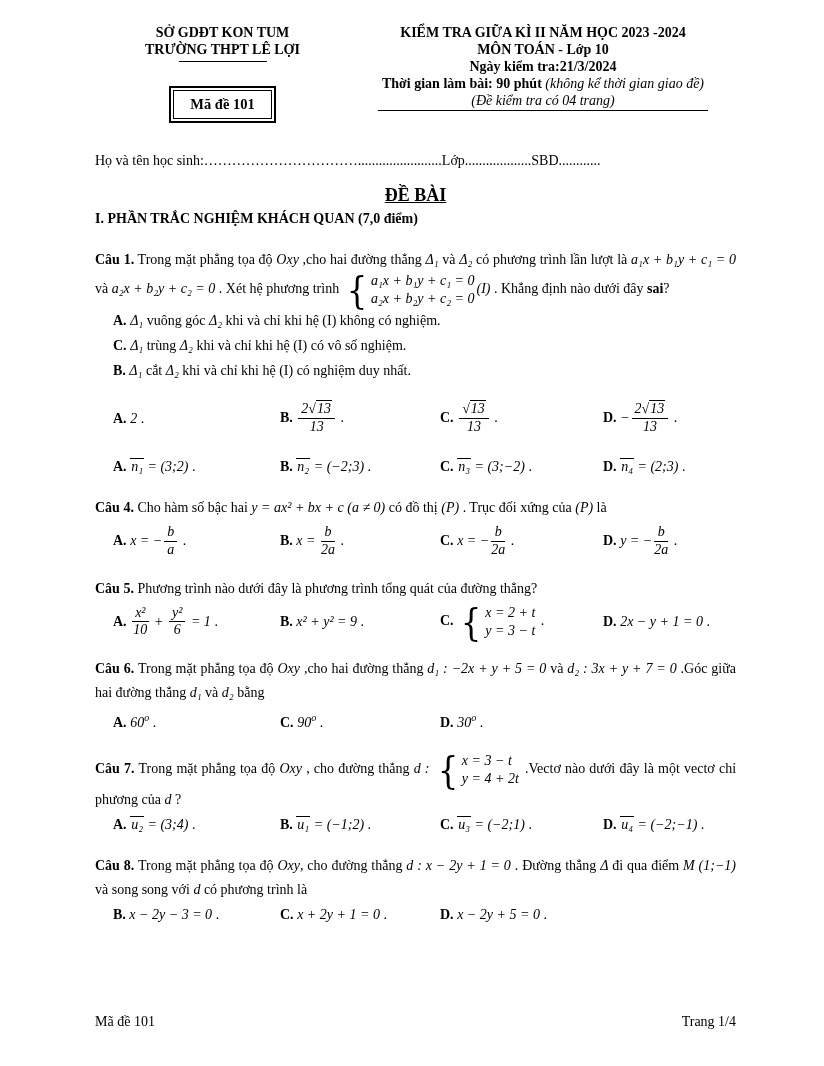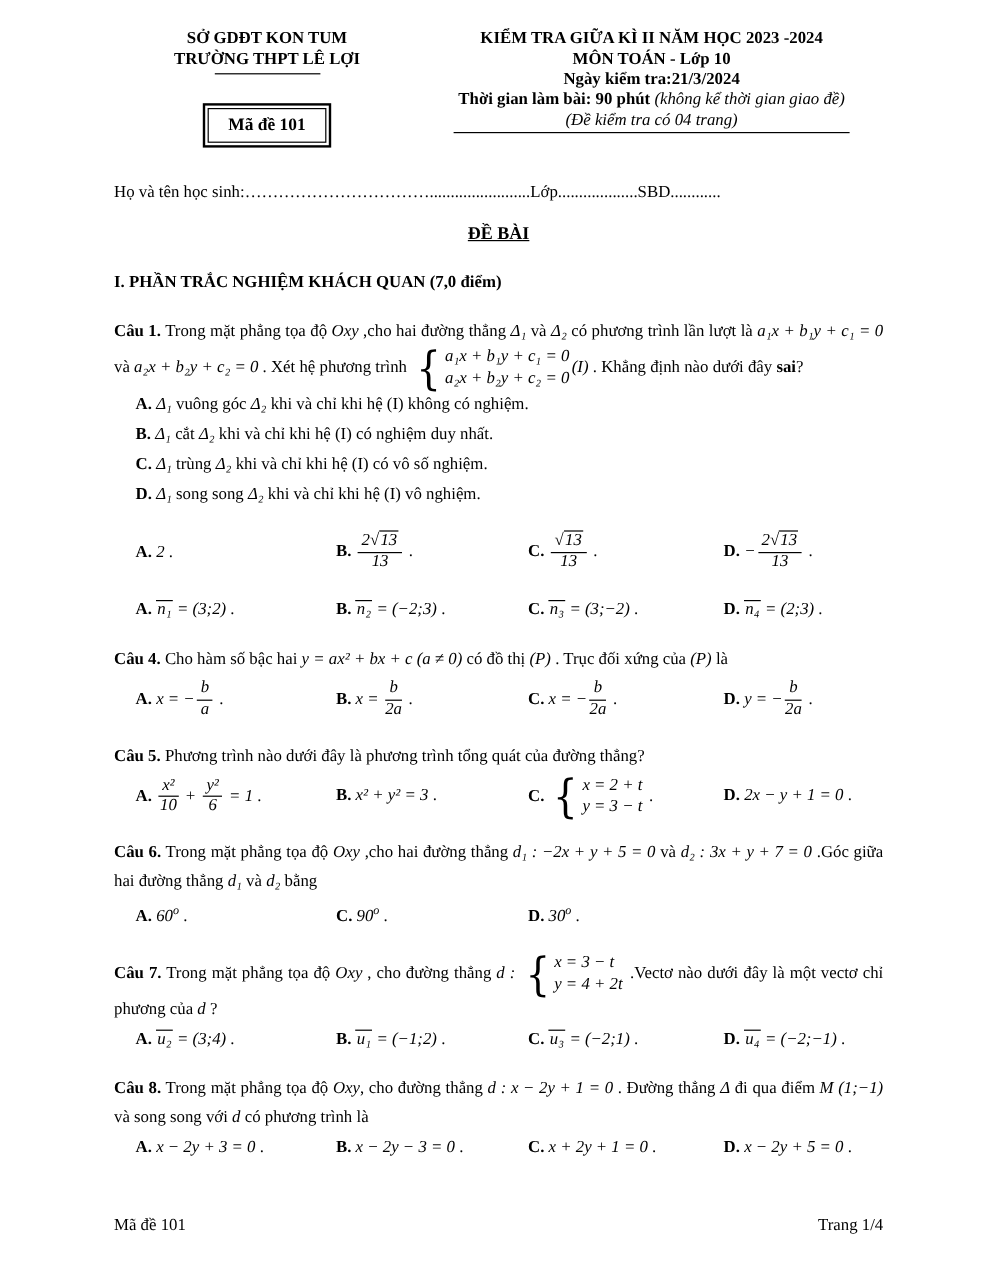--- a/index.html
+++ b/index.html
@@ -18,22 +18,22 @@
   .code-box-outer{display:inline-block;border:2.6px solid #000;padding:2px;margin-top:24px;}
   .code-box-inner{border:1.2px solid #000;padding:5px 16px;font-weight:bold;font-size:14.5px;}
   .h-right{flex:1;text-align:center;}
   .h-right .ln{line-height:17px;}
   .bold{font-weight:bold;}
   .ital{font-style:italic;}
   .h-right-rule{width:330px;border-bottom:1.3px solid #000;margin:1px auto 0;}
 
   
   .student-line{margin-top:26px;line-height:24px;}
-  .title{margin-top:10px;text-align:center;font-weight:bold;text-decoration:underline;font-size:15px;line-height:24px;}
-  .section{margin-top:17px;font-weight:bold;line-height:24px;}
+  .title{margin-top:10px;text-align:center;font-weight:bold;text-decoration:underline;font-size:18px;line-height:24px;}
+  .section{margin-top:0;font-weight:bold;line-height:24px;}
 
   
   .question{margin-top:17px;}
   .stem{margin:0;line-height:24px;text-align:justify;}
   .opts.rows .opt{display:block;padding-left:18px;line-height:25px;}
   .opts.grid4{display:grid;grid-template-columns:167px 160px 163px 1fr;padding-left:18px;align-items:center;line-height:25px;}
   .opts.tall{margin:3px 0;}
 
   
   i.mm{font-style:italic;}
@@ -84,23 +84,22 @@
   <div class="question">
     <p class="stem"><b>Câu 1.</b><span> Trong mặt phẳng tọa độ </span><i class="mm">Oxy</i><span> ,cho hai đường thẳng </span><i class="mm">Δ₁</i><span> và </span><i class="mm">Δ₂</i><span> có phương trình lần lượt là </span><i class="mm">a₁x + b₁y + c₁ = 0</i><span> và </span><i class="mm">a₂x + b₂y + c₂ = 0</i><span> . Xét hệ phương trình </span><span class="sys">
           <span class="brace">{</span>
           <span class="syslines">
             <i class="mm">a₁x + b₁y + c₁ = 0</i>
             <i class="mm">a₂x + b₂y + c₂ = 0</i>
           </span>
         </span><i class="mm">(I)</i><span> . Khẳng định nào dưới đây </span><b>sai</b><span>?</span></p>
     <div class="opts rows">
       <span class="opt"><b>A.</b><i class="mm"> Δ₁</i><span> vuông góc </span><i class="mm">Δ₂</i><span> khi và chỉ khi hệ (I) không có nghiệm.</span></span>
+      <span class="opt"><b>C.</b><i class="mm"> Δ₁</i><span> trùng </span><i class="mm">Δ₂</i><span> khi và chỉ khi hệ (I) có vô số nghiệm.</span></span>
       <span class="opt"><b>B.</b><i class="mm"> Δ₁</i><span> cắt </span><i class="mm">Δ₂</i><span> khi và chỉ khi hệ (I) có nghiệm duy nhất.</span></span>
-      <span class="opt"><b>C.</b><i class="mm"> Δ₁</i><span> trùng </span><i class="mm">Δ₂</i><span> khi và chỉ khi hệ (I) có vô số nghiệm.</span></span>
-      <span class="opt"><b>D.</b><i class="mm"> Δ₁</i><span> song song </span><i class="mm">Δ₂</i><span> khi và chỉ khi hệ (I) vô nghiệm.</span></span>
     </div>
   </div>
 
   <div class="question">
     <div class="opts grid4 tall">
       <span class="opt"><b>A.</b><i class="mm"> 2</i><span> .</span></span>
       <span class="opt"><b>B.</b><span> </span><span class="frac"><span class="fn"><i class="mm">2</i><span class="sq">√<span class="rr">13</span></span></span><span class="fd"><i class="mm">13</i></span></span><span> .</span></span>
       <span class="opt"><b>C.</b><span> </span><span class="frac"><span class="fn"><span class="sq">√<span class="rr">13</span></span></span><span class="fd"><i class="mm">13</i></span></span><span> .</span></span>
       <span class="opt"><b>D.</b><i class="mm"> −</i><span class="frac"><span class="fn"><i class="mm">2</i><span class="sq">√<span class="rr">13</span></span></span><span class="fd"><i class="mm">13</i></span></span><span> .</span></span>
     </div>
@@ -122,21 +121,21 @@
       <span class="opt"><b>B.</b><i class="mm"> x = </i><span class="frac"><span class="fn"><i class="mm">b</i></span><span class="fd"><i class="mm">2a</i></span></span><span> .</span></span>
       <span class="opt"><b>C.</b><i class="mm"> x = −</i><span class="frac"><span class="fn"><i class="mm">b</i></span><span class="fd"><i class="mm">2a</i></span></span><span> .</span></span>
       <span class="opt"><b>D.</b><i class="mm"> y = −</i><span class="frac"><span class="fn"><i class="mm">b</i></span><span class="fd"><i class="mm">2a</i></span></span><span> .</span></span>
     </div>
   </div>
 
   <div class="question">
     <p class="stem"><b>Câu 5.</b><span> Phương trình nào dưới đây là phương trình tổng quát của đường thẳng?</span></p>
     <div class="opts grid4 tall">
       <span class="opt"><b>A.</b><span> </span><span class="frac"><span class="fn"><i class="mm">x²</i></span><span class="fd"><i class="mm">10</i></span></span><i class="mm"> + </i><span class="frac"><span class="fn"><i class="mm">y²</i></span><span class="fd"><i class="mm">6</i></span></span><i class="mm"> = 1</i><span> .</span></span>
-      <span class="opt"><b>B.</b><i class="mm"> x² + y² = 3</i><span> .</span></span>
+      <span class="opt"><b>B.</b><i class="mm"> x² + y² = 9</i><span> .</span></span>
       <span class="opt"><b>C.</b><span> </span><span class="sys">
             <span class="brace">{</span>
             <span class="syslines">
               <i class="mm">x = 2 + t</i>
               <i class="mm">y = 3 − t</i>
             </span>
           </span><span> .</span></span>
       <span class="opt"><b>D.</b><i class="mm"> 2x − y + 1 = 0</i><span> .</span></span>
     </div>
   </div>
@@ -162,21 +161,20 @@
       <span class="opt"><b>A.</b><span> </span><i class="mm vec">u₂</i><i class="mm"> = (3;4)</i><span> .</span></span>
       <span class="opt"><b>B.</b><span> </span><i class="mm vec">u₁</i><i class="mm"> = (−1;2)</i><span> .</span></span>
       <span class="opt"><b>C.</b><span> </span><i class="mm vec">u₃</i><i class="mm"> = (−2;1)</i><span> .</span></span>
       <span class="opt"><b>D.</b><span> </span><i class="mm vec">u₄</i><i class="mm"> = (−2;−1)</i><span> .</span></span>
     </div>
   </div>
 
   <div class="question">
     <p class="stem"><b>Câu 8.</b><span> Trong mặt phẳng tọa độ </span><i class="mm">Oxy</i><span>, cho đường thẳng </span><i class="mm">d : x − 2y + 1 = 0</i><span> . Đường thẳng </span><i class="mm">Δ</i><span> đi qua điểm </span><i class="mm">M (1;−1)</i><span> và song song với </span><i class="mm">d</i><span> có phương trình là</span></p>
     <div class="opts grid4">
-      <span class="opt"><b>A.</b><i class="mm"> x − 2y + 3 = 0</i><span> .</span></span>
       <span class="opt"><b>B.</b><i class="mm"> x − 2y − 3 = 0</i><span> .</span></span>
       <span class="opt"><b>C.</b><i class="mm"> x + 2y + 1 = 0</i><span> .</span></span>
       <span class="opt"><b>D.</b><i class="mm"> x − 2y + 5 = 0</i><span> .</span></span>
     </div>
   </div>
 
   <div class="footer">
     <span>Mã đề 101</span>
     <span>Trang 1/4</span>
   </div>

